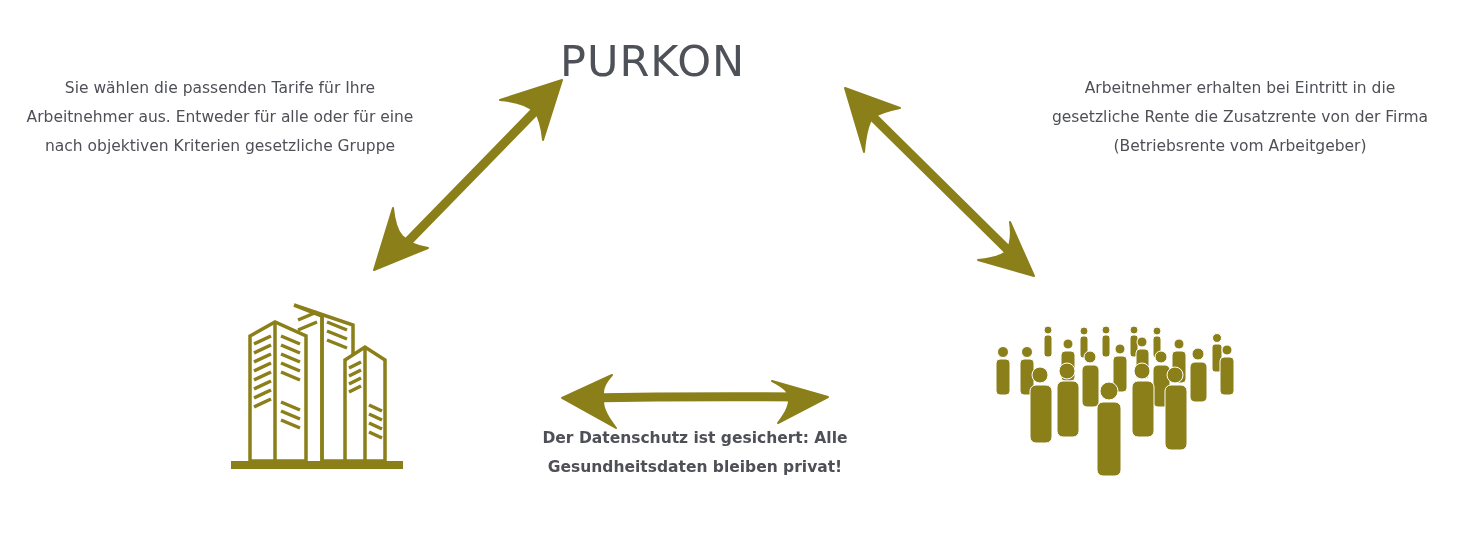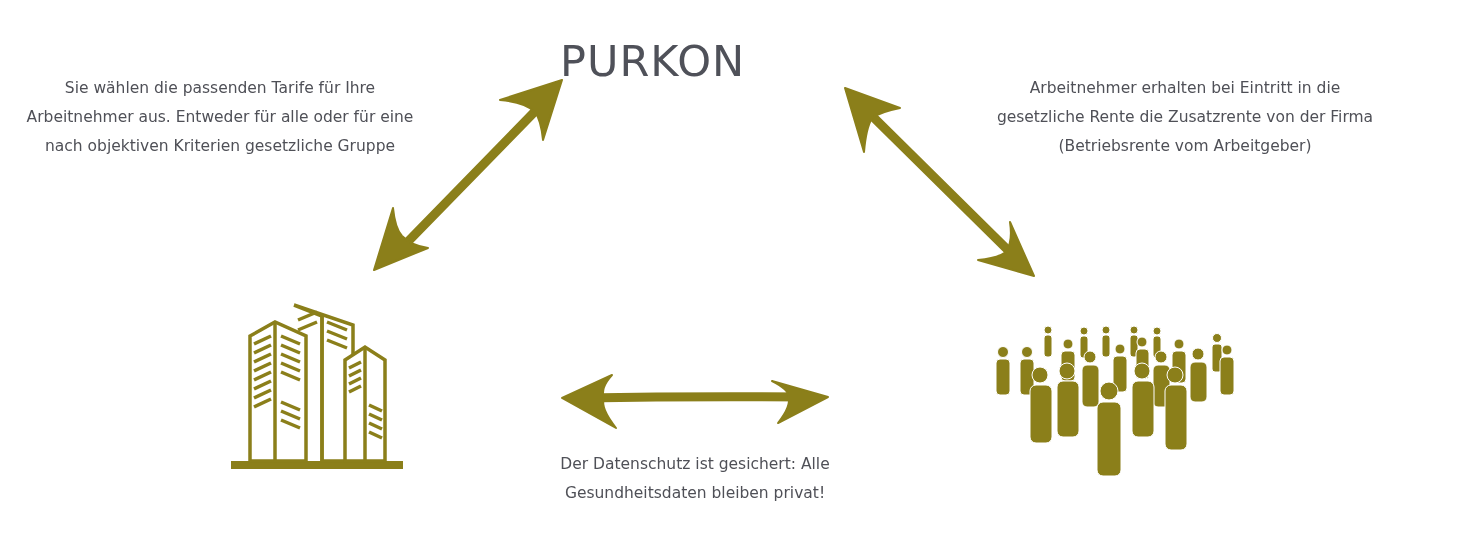--- a/index.html
+++ b/index.html
@@ -4,22 +4,22 @@
   <style>
     html, body { margin: 0; padding: 0; background: #ffffff; }
     body { width: 1481px; height: 539px; position: relative; overflow: hidden;
            font-family: "DejaVu Sans", "Liberation Sans", sans-serif; color: #4f5057; }
     .title { position: absolute; left: 560px; top: 36px; width: 280px; 
              font-size: 43px; letter-spacing: 1px; color: #4f5159; font-weight: normal;
              font-family: "DejaVu Sans", sans-serif; }
     .caption { position: absolute; text-align: center; font-size: 15.5px; line-height: 29px;
                color: #4f5057; font-family: "DejaVu Sans", sans-serif; }
     #cap-left { left: 20px; top: 74px; width: 400px; }
-    #cap-right { left: 990px; top: 74px; width: 390px; }
-    #cap-bottom { left: 530px; top: 450px; width: 330px; }
+    #cap-right { left: 1045px; top: 74px; width: 390px; }
+    #cap-bottom { left: 530px; top: 424px; width: 330px; font-weight: bold; }
     svg.layer { position: absolute; left: 0; top: 0; }
   </style>
 </head>
 <body>
 
 <div class="title">PURKON</div>
 
 <div class="caption" id="cap-left">Sie wählen die passenden Tarife für Ihre Arbeitnehmer aus. Entweder für alle oder für eine nach objektiven Kriterien gesetzliche Gruppe</div>
 <div class="caption" id="cap-right">Arbeitnehmer erhalten bei Eintritt in die gesetzliche Rente die Zusatzrente von der Firma (Betriebsrente vom Arbeitgeber)</div>
 <div class="caption" id="cap-bottom">Der Datenschutz ist gesichert: Alle Gesundheitsdaten bleiben privat!</div>

